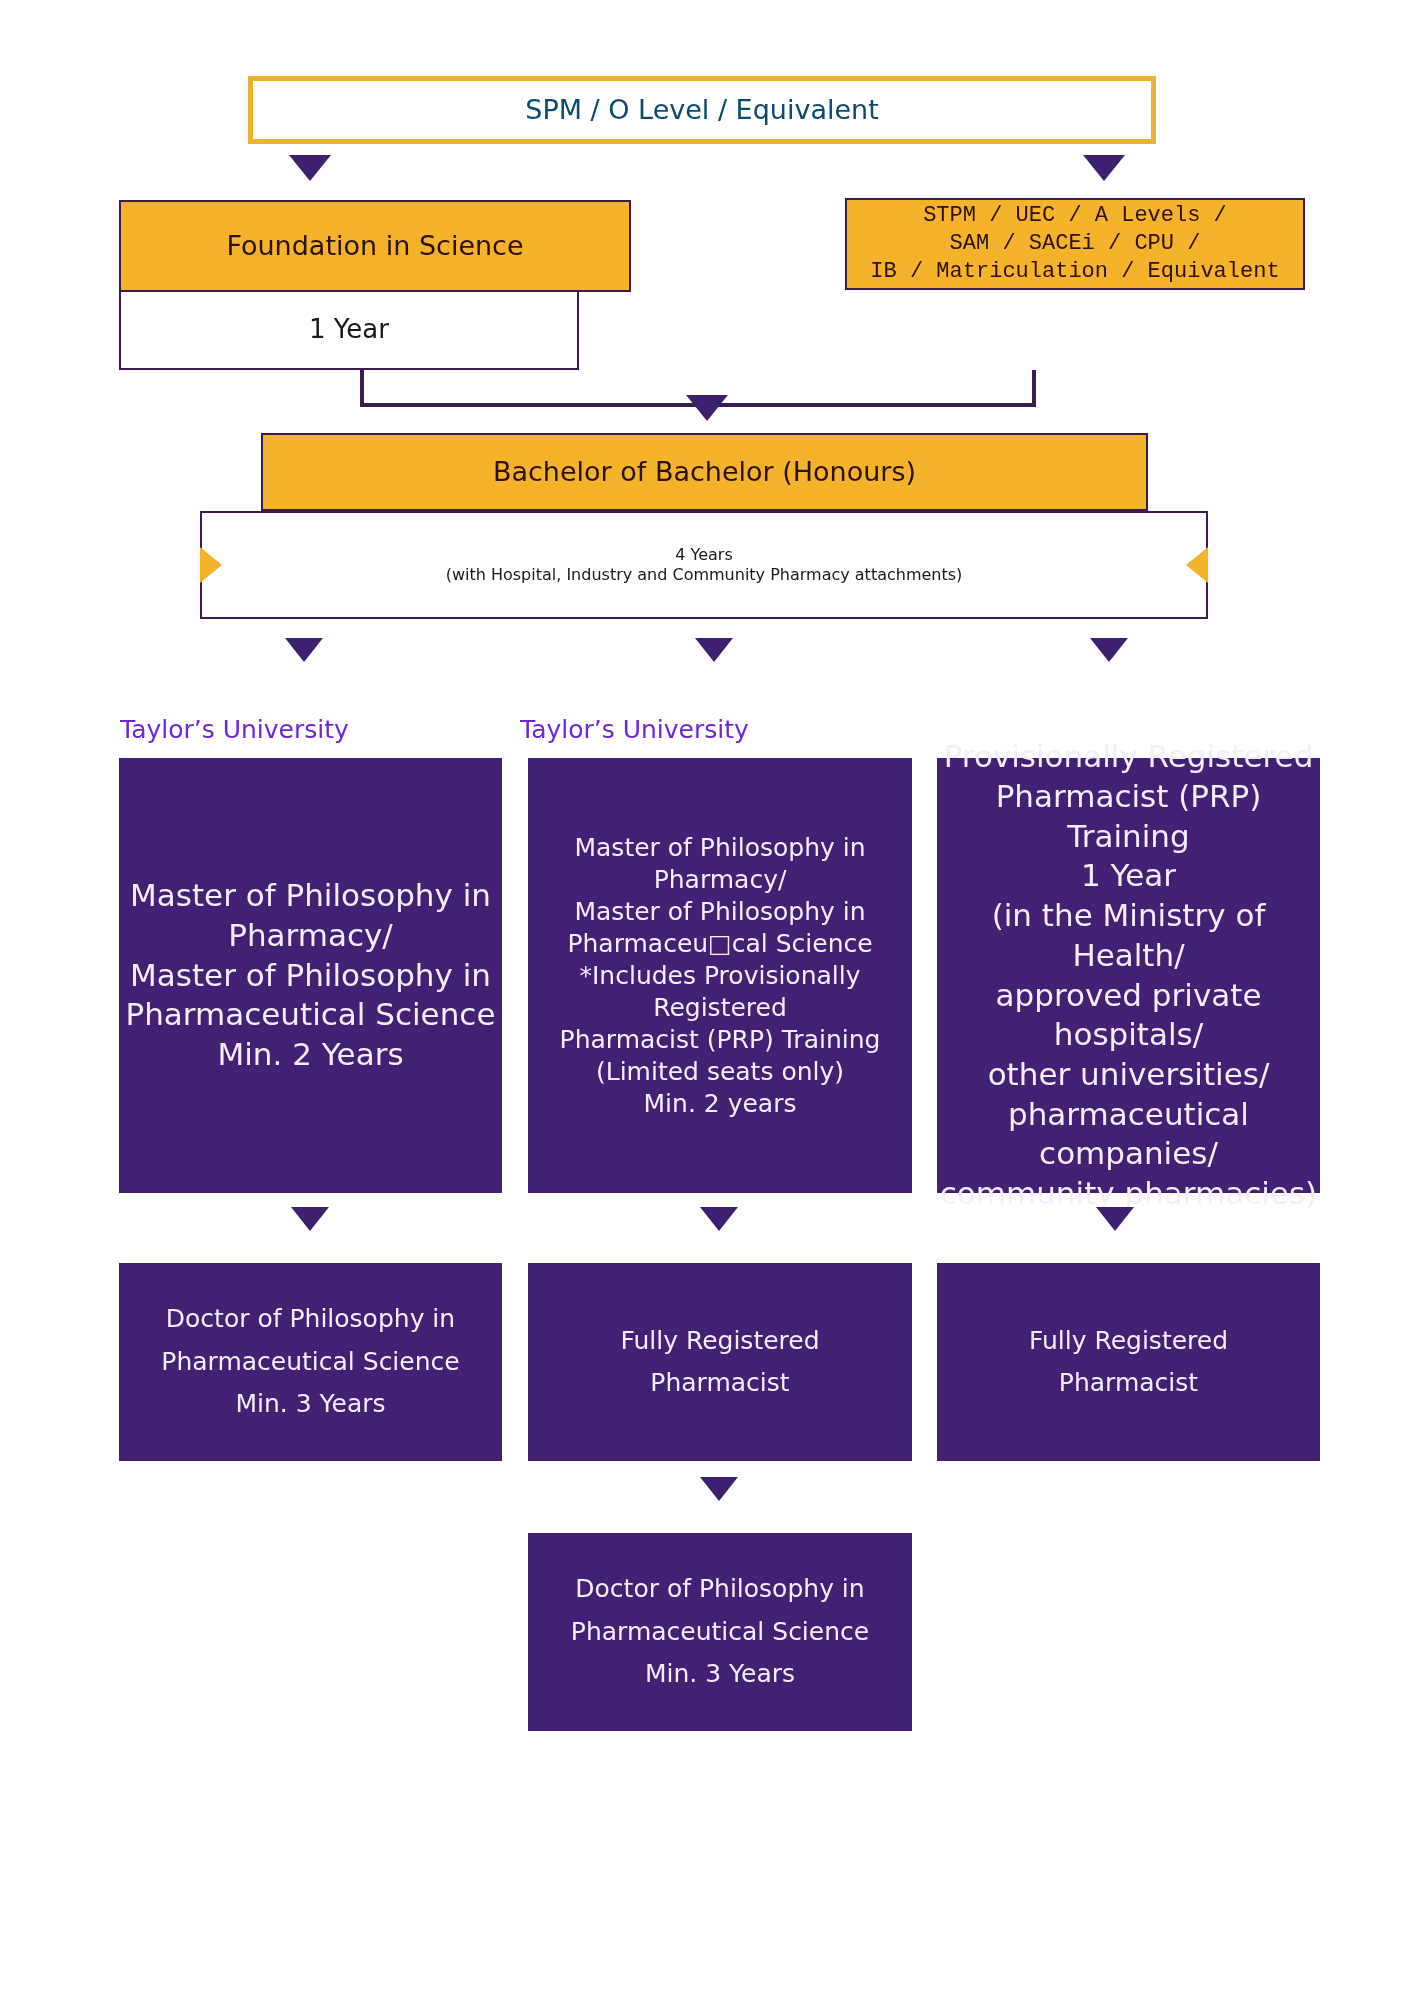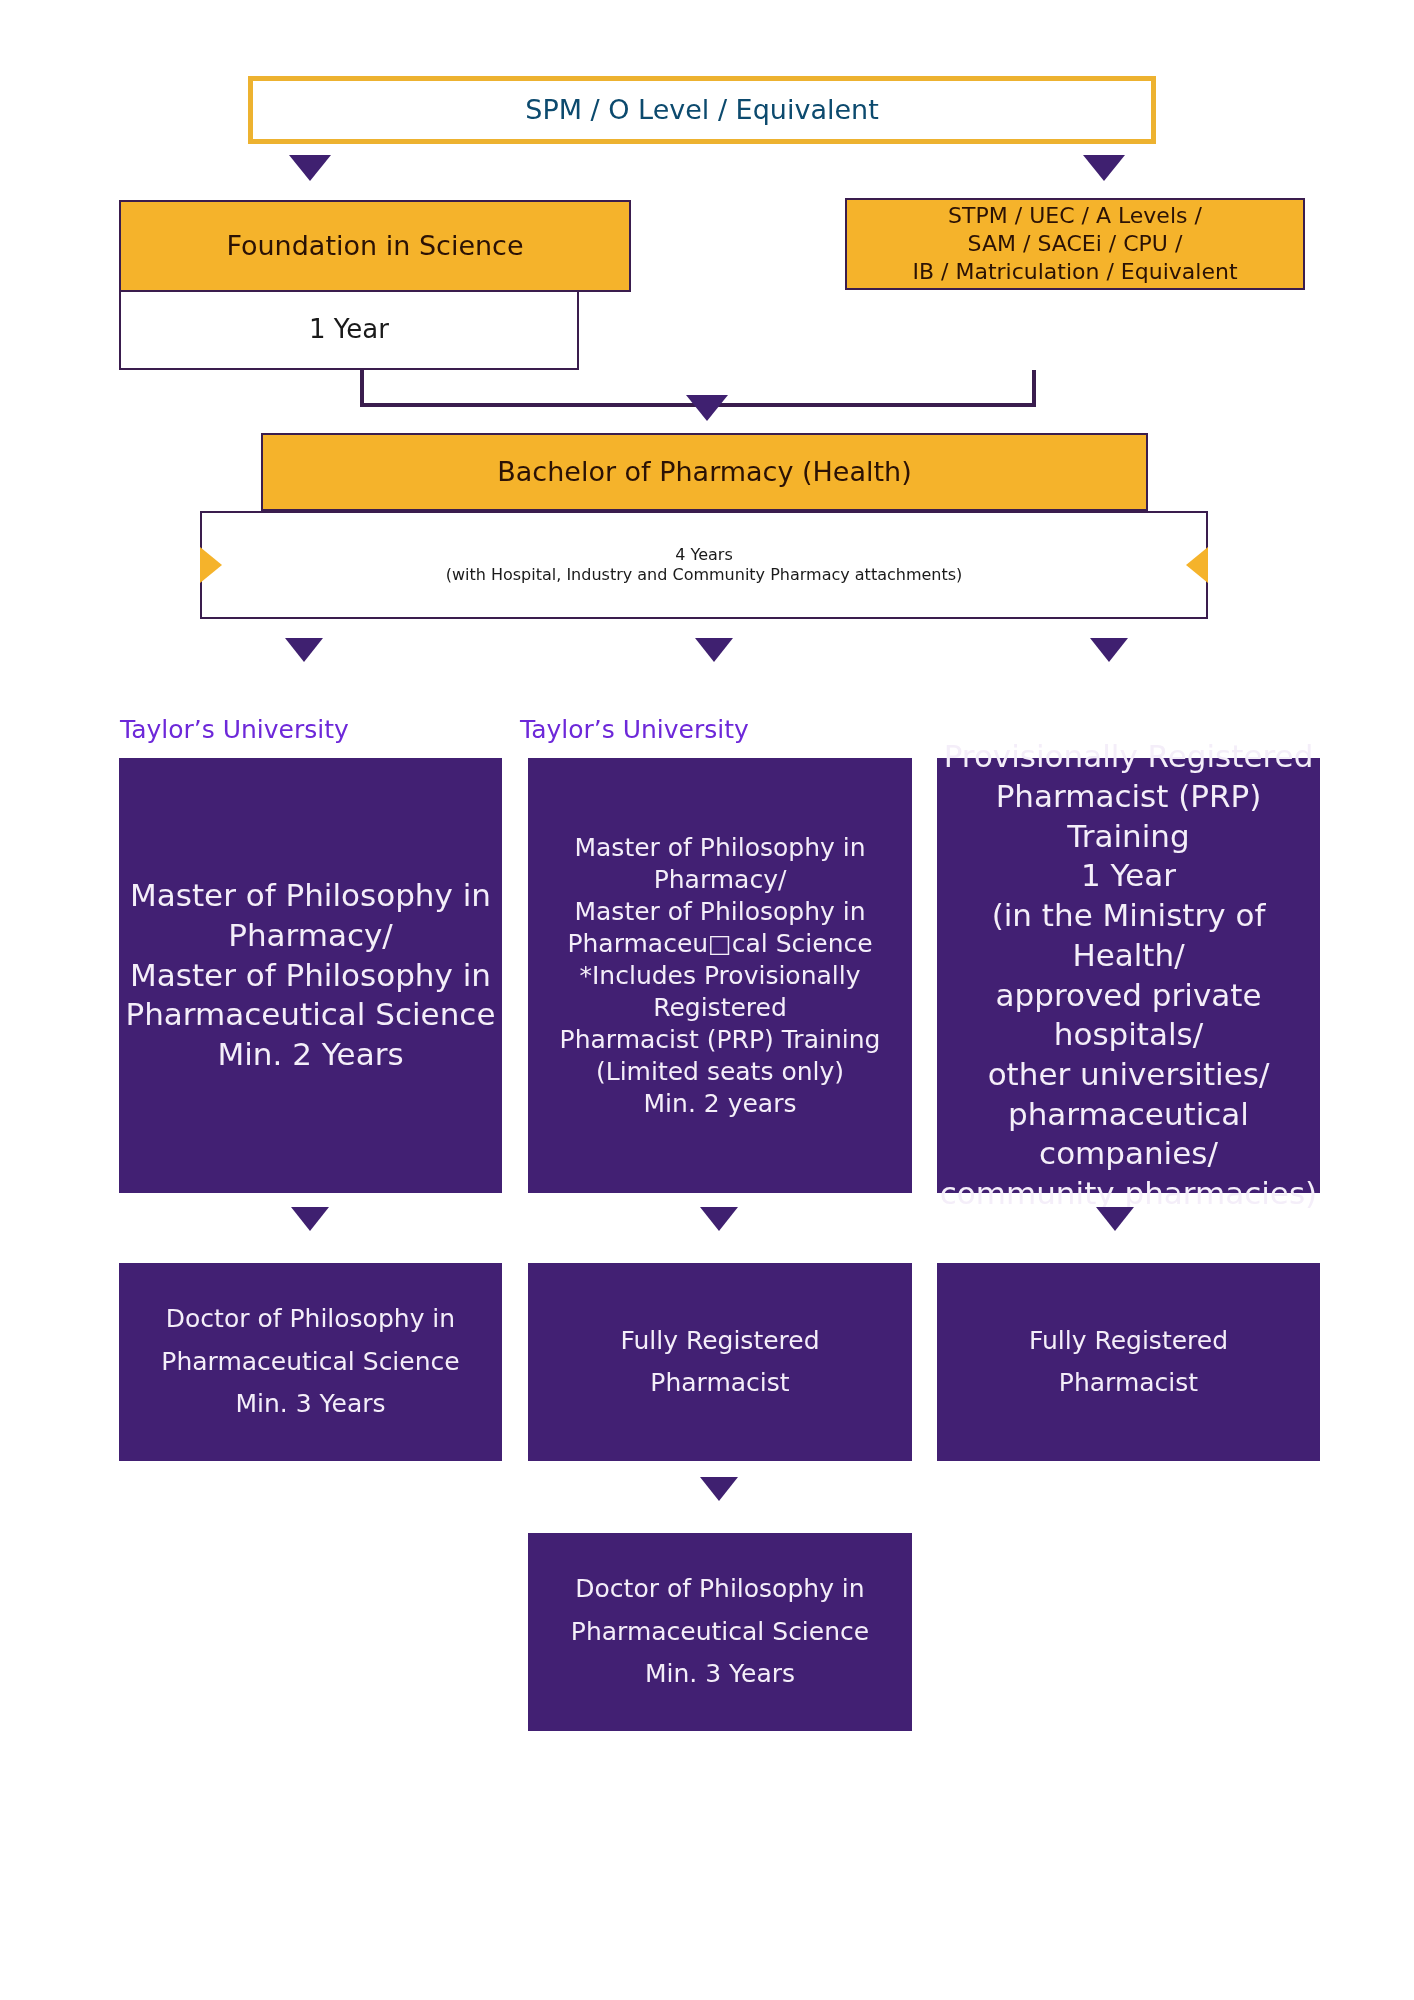--- a/index.html
+++ b/index.html
@@ -97,21 +97,21 @@
   .line-v, .line-h {
     position: absolute;
     background: #3a1d4e;
   }
   .line-v { width: 4px; }
   .line-h { height: 4px; }
 
   
   .t-spm      { font-size: 27px; }
   .t-found    { font-size: 27px; }
-  .t-pre      { font-size: 22px; }
+  .t-pre      { font-size: 22px; font-family: Liberation Mono, monospace; }
   .t-year     { font-size: 26px; }
   .t-bachelor { font-size: 27px; }
   .t-fouryear { font-size: 16px; }
   .t-uni      { font-size: 25px; }
   .t-purple   { font-size: 31px; }
   .t-purple-s { font-size: 25px; }
   .t-bottom   { font-size: 25px; line-height: 1.7; }
 
   .stack { white-space: pre-line; }
 </style>
@@ -139,21 +139,21 @@
 SAM / SACEi / CPU /
 IB / Matriculation / Equivalent</span>
   </div>
 
   <div class="line-v" style="left:360px; top:370px; height:36px;"></div>
   <div class="line-v" style="left:1032px; top:370px; height:36px;"></div>
   <div class="line-h" style="left:360px; top:403px; width:676px;"></div>
   <div class="arrow-down" style="left:686px; top:395px;"></div>
 
   <div class="box box-yellow t-bachelor" style="left:261px; top:433px; width:887px; height:78px;">
-    <span>Bachelor of Pharmacy (Health)</span>
+    <span>Bachelor of Bachelor (Honours)</span>
   </div>
   <div class="box box-white t-fouryear stack" style="left:200px; top:511px; width:1008px; height:108px;">
     <span>4 Years
 (with Hospital, Industry and Community Pharmacy attachments)</span>
   </div>
   <div class="arrow-right-yellow" style="left:200px; top:547px;"></div>
   <div class="arrow-left-yellow" style="left:1186px; top:547px;"></div>
 
   <div class="arrow-down small" style="left:285px; top:638px;"></div>
   <div class="arrow-down small" style="left:695px; top:638px;"></div>

